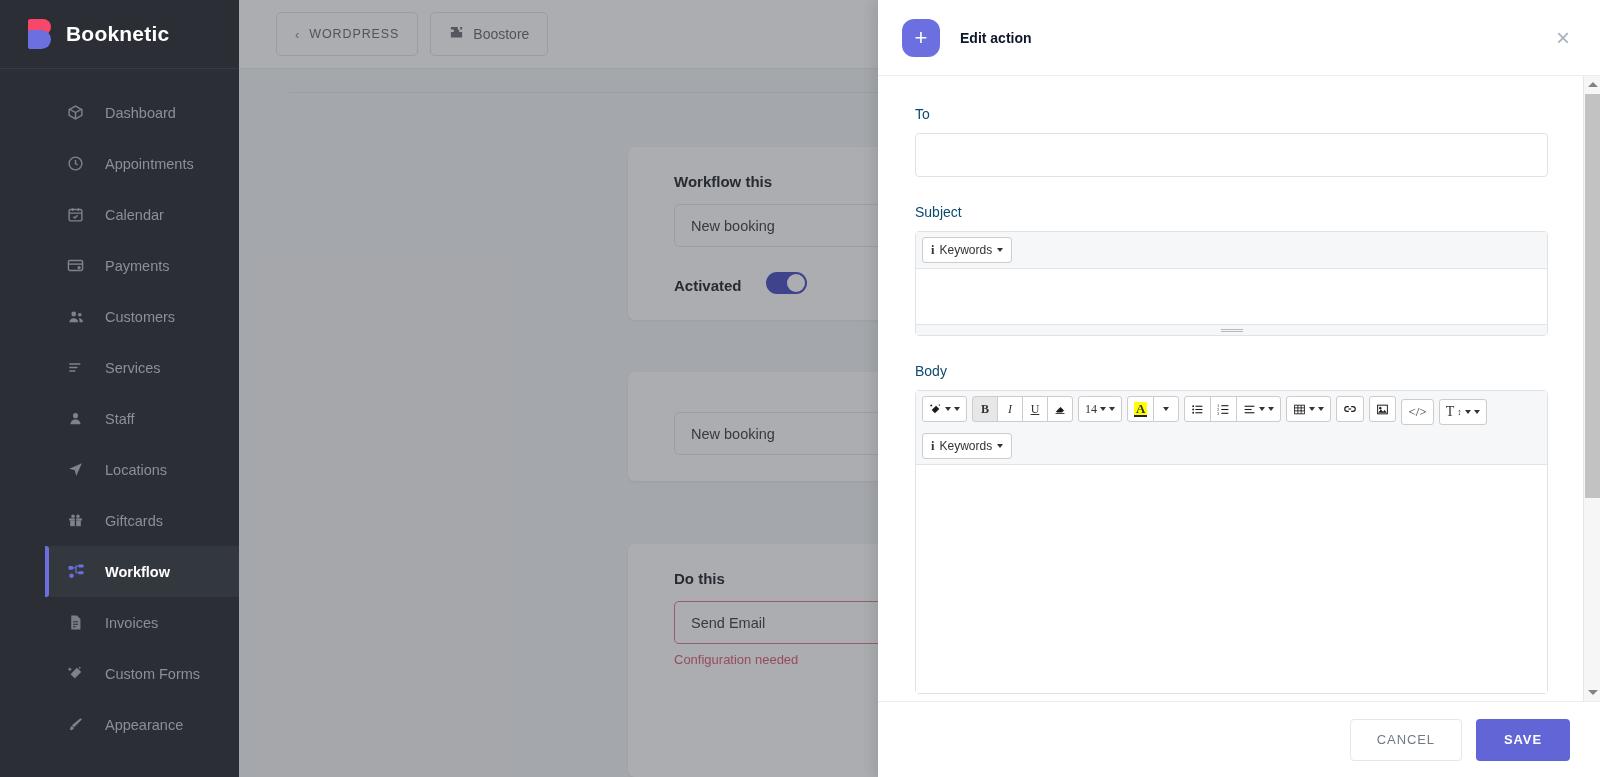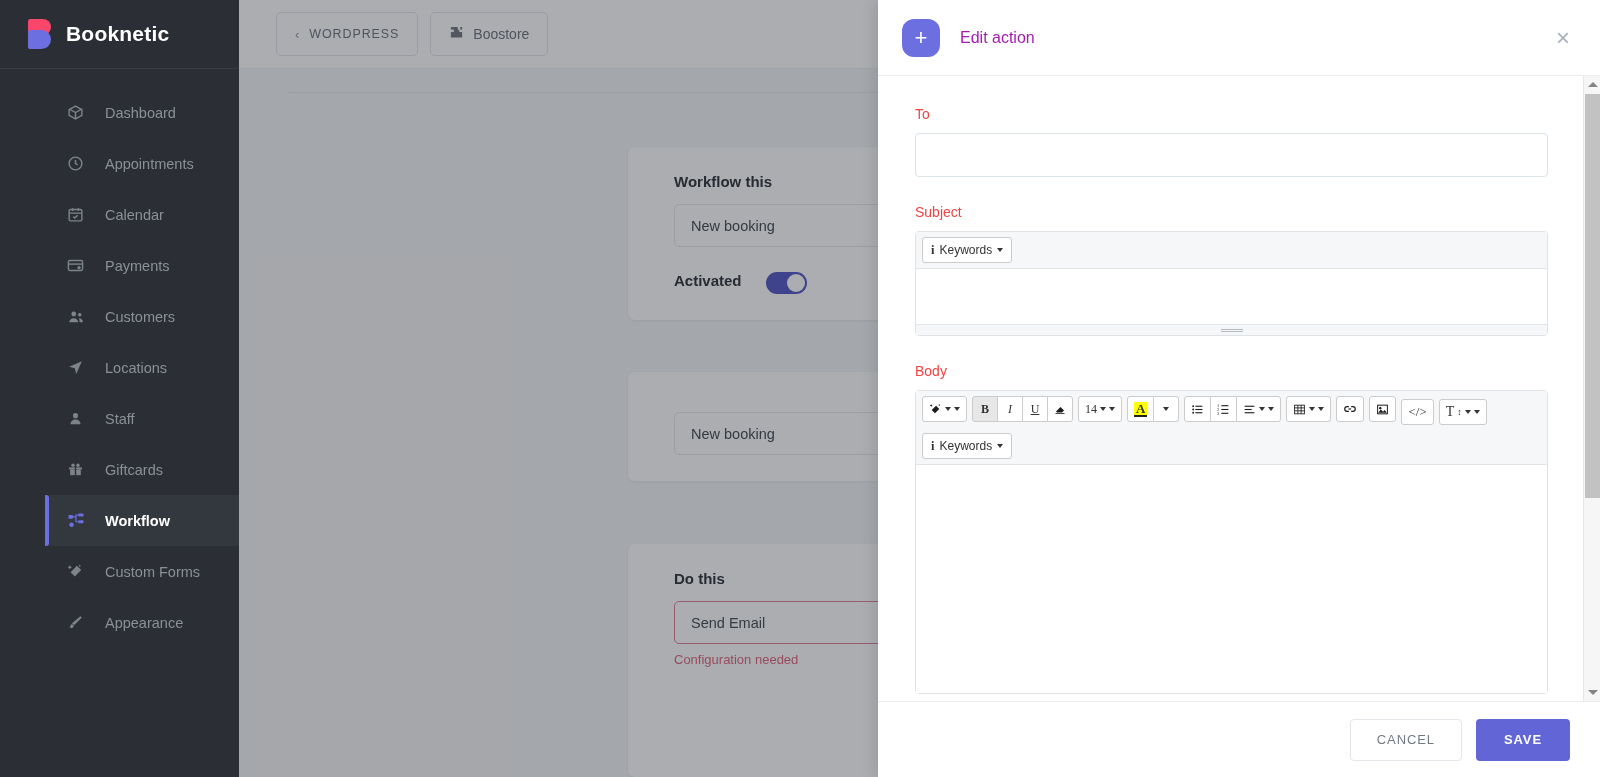--- a/index.html
+++ b/index.html
@@ -111,21 +111,21 @@
     margin-top: 14px;
     height: 43px;
     border: 1px solid #e4e6ea; border-radius: 5px;
     display: flex; align-items: center;
     padding: 0 16px;
     font-size: 14.5px; color: #3c4149;
     min-width: 420px;
   }
   .card-field.error { border-color: #e07a8f; }
   .err-text { margin-top: 8px; font-size: 13px; color: #e05c77; }
-  .togglerow { display: flex; align-items: flex-start; gap: 24px; margin-top: 25px; }
+  .togglerow { display: flex; align-items: flex-end; gap: 24px; margin-top: 25px; }
   .toggle {
     width: 41px; height: 22px; border-radius: 11px; background: #4a4fc4;
     position: relative;
   }
   .toggle .knob {
     position: absolute; right: 2px; top: 2px;
     width: 18px; height: 18px; border-radius: 50%; background: #fff;
   }
   .ghost-purple-btn {
     position: absolute; left: 874px; top: 652px;
@@ -154,33 +154,33 @@
     padding: 0 30px 0 24px;
     border-bottom: 1px solid #ebedf0;
   }
   .plus-badge {
     width: 38px; height: 38px; border-radius: 12px;
     background: #6c6fe0; color: #fff;
     display: flex; align-items: center; justify-content: center;
     font-size: 22px; line-height: 1; font-weight: 300;
     margin-right: 20px;
   }
-  .modal-title { font-size: 16px; font-weight: normal; color: #a21caf; flex: 1; }
+  .modal-title { font-size: 14px; font-weight: bold; color: #0f172a; flex: 1; }
   .modal-close {
     font-size: 24px; color: #a9b2bd; cursor: pointer;
     line-height: 1; font-weight: 300;
   }
 
   .modal-body {
     flex: 1 1 auto;
     position: relative;
     padding: 30px 52px 10px 37px;
     overflow: hidden;
   }
-  .fld-label { font-size: 14px; color: #ef4444; margin-bottom: 11px; }
+  .fld-label { font-size: 14px; color: #0c4a6e; margin-bottom: 11px; }
   .input-plain {
     width: 100%; height: 44px;
     border: 1px solid #dce3ed; border-radius: 4px;
     background: #fff;
   }
   .gap { height: 27px; }
 
   
   .note-editor {
     border: 1px solid #dfe2e6; border-radius: 4px; background: #fff;
@@ -352,38 +352,46 @@
             <svg width="18" height="18" viewBox="0 0 24 24" fill="currentColor">
               <circle cx="9" cy="8" r="3.2"></circle>
               <circle cx="17" cy="9" r="2.4"></circle>
               <path d="M3 19c0-3.3 2.7-5.5 6-5.5s6 2.2 6 5.5z"></path>
               <path d="M16 13.5c2.7 0 5 1.8 5 4.3v1.2h-4z"></path>
             </svg>
           </span>
         <span>Customers</span>
       </div>
 
-
-      <div class="nav-item">
-        <span class="ico">
-            <svg width="17" height="17" viewBox="0 0 24 24" fill="currentColor">
-              <path d="M21 3L3 11l8 2 2 8z"></path>
-            </svg>
-          </span>
-        <span>Locations</span>
+      <div class="nav-item">
+        <span class="ico">
+            <svg width="17" height="17" viewBox="0 0 24 24" stroke="currentColor" stroke-width="2.2" stroke-linecap="round">
+              <path d="M4 7h14M4 12h10M4 17h7"></path>
+            </svg>
+          </span>
+        <span>Services</span>
       </div>
 
       <div class="nav-item">
         <span class="ico">
             <svg width="17" height="17" viewBox="0 0 24 24" fill="currentColor">
               <circle cx="12" cy="8" r="3.6"></circle>
               <path d="M5 20c0-3.9 3.1-6.5 7-6.5s7 2.6 7 6.5z"></path>
             </svg>
           </span>
         <span>Staff</span>
+      </div>
+
+      <div class="nav-item">
+        <span class="ico">
+            <svg width="17" height="17" viewBox="0 0 24 24" fill="currentColor">
+              <path d="M21 3L3 11l8 2 2 8z"></path>
+            </svg>
+          </span>
+        <span>Locations</span>
       </div>
 
       <div class="nav-item">
         <span class="ico">
             <svg width="17" height="17" viewBox="0 0 24 24" fill="currentColor">
               <rect x="3" y="9" width="18" height="3"></rect>
               <rect x="4.5" y="12" width="15" height="8"></rect>
               <rect x="11" y="9" width="2" height="11" fill="#2b2f35"></rect>
               <circle cx="8.5" cy="6" r="2.4"></circle>
               <circle cx="15.5" cy="6" r="2.4"></circle>
@@ -398,20 +406,29 @@
               <rect x="2" y="4" width="6" height="5" rx="1"></rect>
               <rect x="15" y="2" width="7" height="4" rx="1"></rect>
               <rect x="15" y="11" width="7" height="4" rx="1"></rect>
               <path d="M8 6.5h4v6.5h3M12 6.5V4h3" stroke="currentColor" stroke-width="1.6" fill="none"></path>
               <circle cx="6" cy="17" r="3"></circle>
             </svg>
           </span>
         <span>Workflow</span>
       </div>
 
+      <div class="nav-item">
+        <span class="ico">
+            <svg width="17" height="17" viewBox="0 0 24 24" fill="currentColor">
+              <path d="M6 2h8l5 5v15H6z" opacity=".95"></path>
+              <path d="M8.5 11h7M8.5 14.5h7M8.5 18h4" stroke="#2b2f35" stroke-width="1.4"></path>
+            </svg>
+          </span>
+        <span>Invoices</span>
+      </div>
 
       <div class="nav-item">
         <span class="ico">
             <svg width="17" height="17" viewBox="0 0 24 24" fill="currentColor">
               <path d="M14 4l6 6-9 9-6-6z"></path>
               <path d="M4 3l1 2 2 1-2 1-1 2-1-2-2-1 2-1z"></path>
               <path d="M18 2l.7 1.4L20 4l-1.3.7L18 6l-.7-1.3L16 4l1.3-.6z"></path>
             </svg>
           </span>
         <span>Custom Forms</span>

